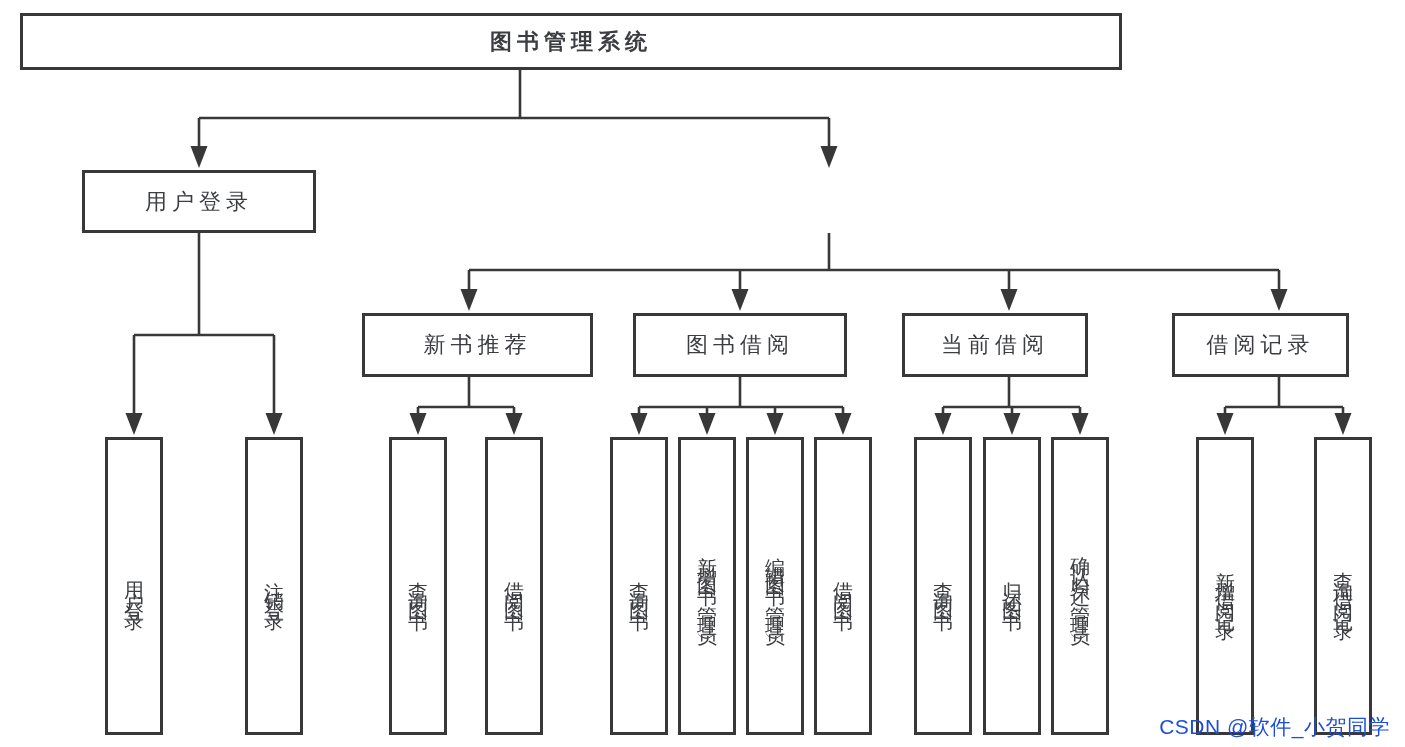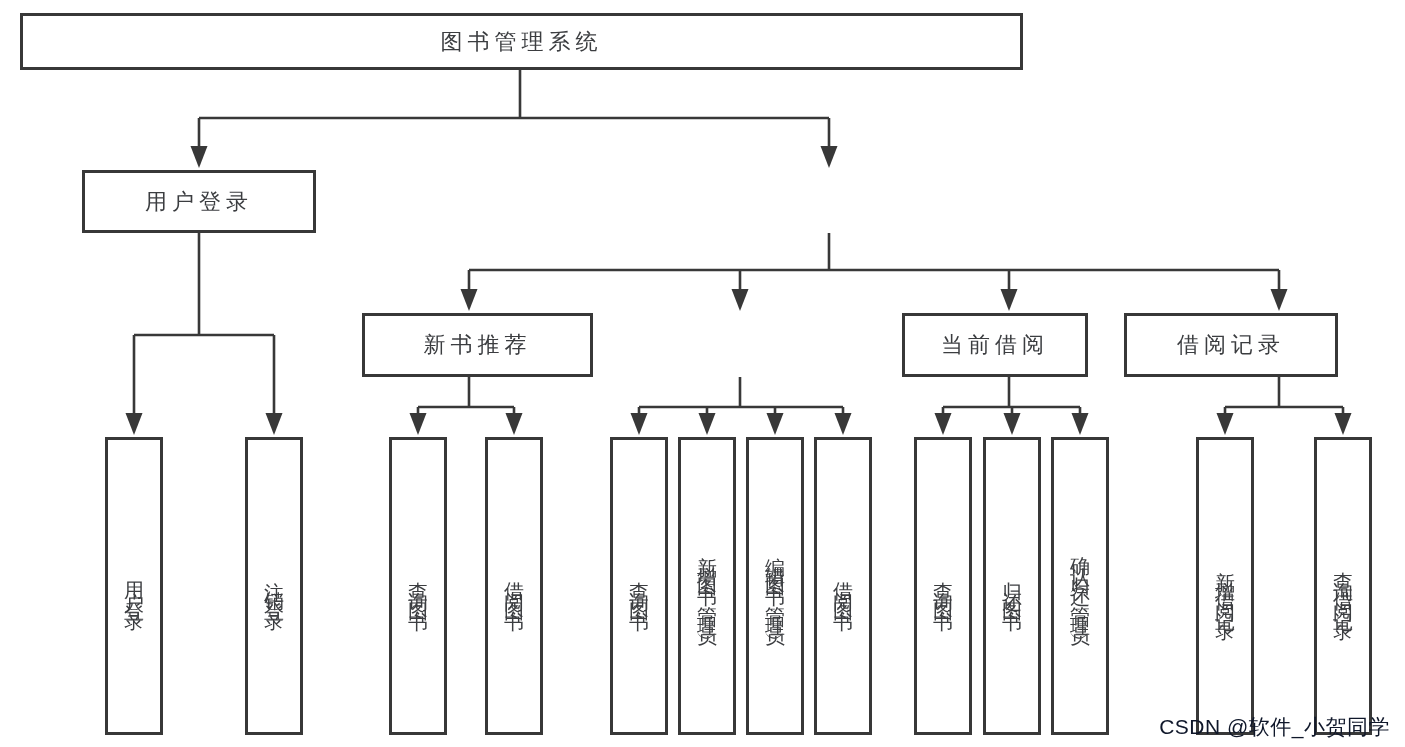--- a/index.html
+++ b/index.html
@@ -13,39 +13,39 @@
     position:absolute; background:#ffffff; border:3px solid #383838;
     box-sizing:border-box; display:flex; align-items:center; justify-content:center;
   }
   .hbox { font-size:22px; letter-spacing:5px; white-space:nowrap; }
   .vbox {
     writing-mode:vertical-rl; text-orientation:mixed;
     font-size:20px; letter-spacing:10px; line-height:1.15;
     top:437px; width:58px; height:298px;
   }
   
-  #n-root { left:20px;  top:13px;  width:1003px; height:57px; }
+  #n-root { left:20px;  top:13px;  width:1102px; height:57px;font-weight:bold; }
   
   #n-user { left:82px;  top:170px; width:234px; height:63px; }
   #n-mgmt { left:712px; top:170px; width:234px; height:63px; }
   
   #n-rec { left:362px;  top:313px; width:231px; height:64px; }
   #n-bor { left:633px;  top:313px; width:214px; height:64px; }
   #n-cur { left:902px;  top:313px; width:186px; height:64px; }
-  #n-log { left:1124px; top:313px; width:214px; height:64px; }
+  #n-log { left:1172px; top:313px; width:177px; height:64px; }
   
   #l-a { left:105px; }  #l-b { left:245px; }
   #l-c { left:389px; }  #l-d { left:485px; }
   #l-e { left:610px; }  #l-f { left:678px; }
   #l-g { left:746px; }  #l-h { left:814px; }
   #l-i { left:914px; }  #l-j { left:983px; }  #l-k { left:1051px; }
   #l-l { left:1196px; } #l-m { left:1314px; }
   .watermark {
     position:absolute; right:15px; bottom:6px; z-index:3;
-    font-size:21px; letter-spacing:0.5px; color:#0f172a; white-space:nowrap;
+    font-size:21px; letter-spacing:0.5px; color:#1d4ed8; white-space:nowrap;
   }
 </style>
 </head>
 <body>
 
 <div class="canvas">
 
   <svg class="connectors" width="1405" height="747" viewBox="0 0 1405 747">
     <g stroke="#383838" stroke-width="2.6" fill="none">
 
@@ -84,20 +84,21 @@
       <polygon points="1216.5,413 1233.5,413 1225,435"></polygon>
       <polygon points="1334.5,413 1351.5,413 1343,435"></polygon>
     </g>
   </svg>
 
   <div class="box hbox" id="n-root">图书管理系统</div>
 
   <div class="box hbox" id="n-user">用户登录</div>
 
   <div class="box hbox" id="n-rec">新书推荐</div>
+  <div class="box hbox" id="n-bor">图书借阅</div>
   <div class="box hbox" id="n-cur">当前借阅</div>
   <div class="box hbox" id="n-log">借阅记录</div>
 
   <div class="box vbox" id="l-a">用户登录</div>
   <div class="box vbox" id="l-b">注销登录</div>
   <div class="box vbox" id="l-c">查询图书</div>
   <div class="box vbox" id="l-d">借阅图书</div>
   <div class="box vbox" id="l-e">查询图书</div>
   <div class="box vbox" id="l-f">新增图书（管理员）</div>
   <div class="box vbox" id="l-g">编辑图书（管理员）</div>

